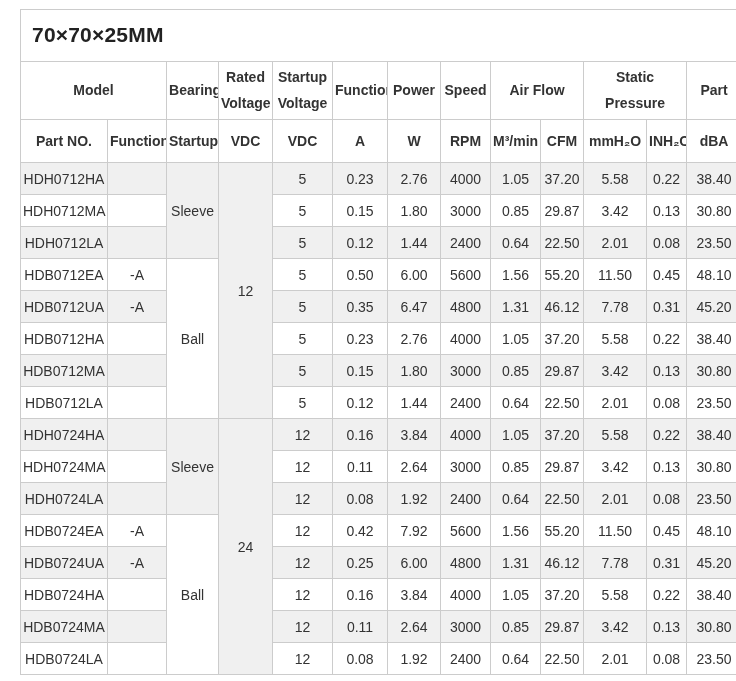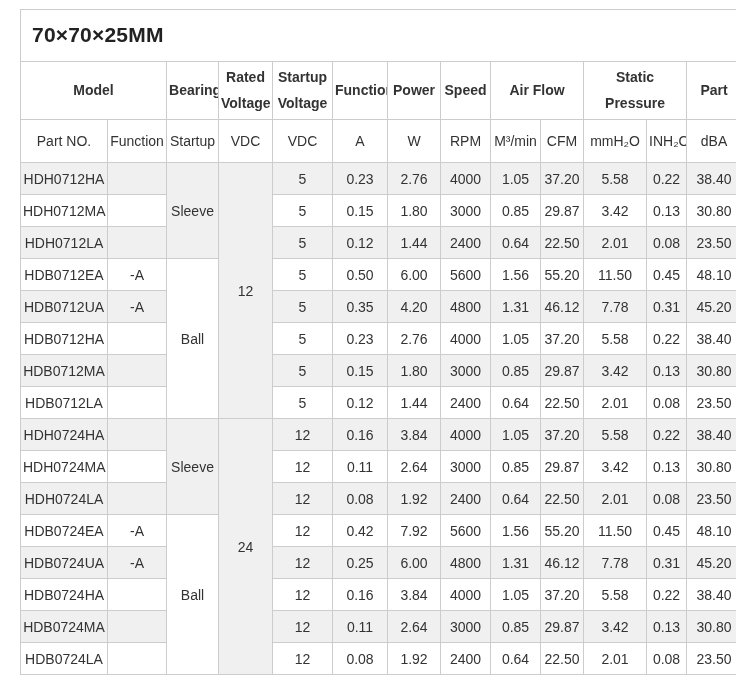--- a/index.html
+++ b/index.html
@@ -43,21 +43,21 @@
     overflow:hidden;
     background:#ffffff;
   }
   thead tr.h1 th{
     height:58px;
     font-weight:bold;
     line-height:1.85;
   }
   thead tr.h2 th{
     height:43px;
-    font-weight:normal;
+    font-weight:bold;
   }
   tbody td{
     height:32px;
     font-weight:normal;
   }
   tbody tr.shaded > td{
     background:var(--stripe);
   }
   
   col.c-part{width:87px;}  col.c-func{width:59px;}  col.c-sys{width:52px;}
@@ -170,21 +170,21 @@
           <td>55.20</td>
           <td>11.50</td>
           <td>0.45</td>
           <td>48.10</td>
         </tr>
         <tr class="shaded">
           <td>HDB0712UA</td>
           <td>-A</td>
           <td>5</td>
           <td>0.35</td>
-          <td>4.20</td>
+          <td>6.47</td>
           <td>4800</td>
           <td>1.31</td>
           <td>46.12</td>
           <td>7.78</td>
           <td>0.31</td>
           <td>45.20</td>
         </tr>
         <tr>
           <td>HDB0712HA</td>
           <td></td>

